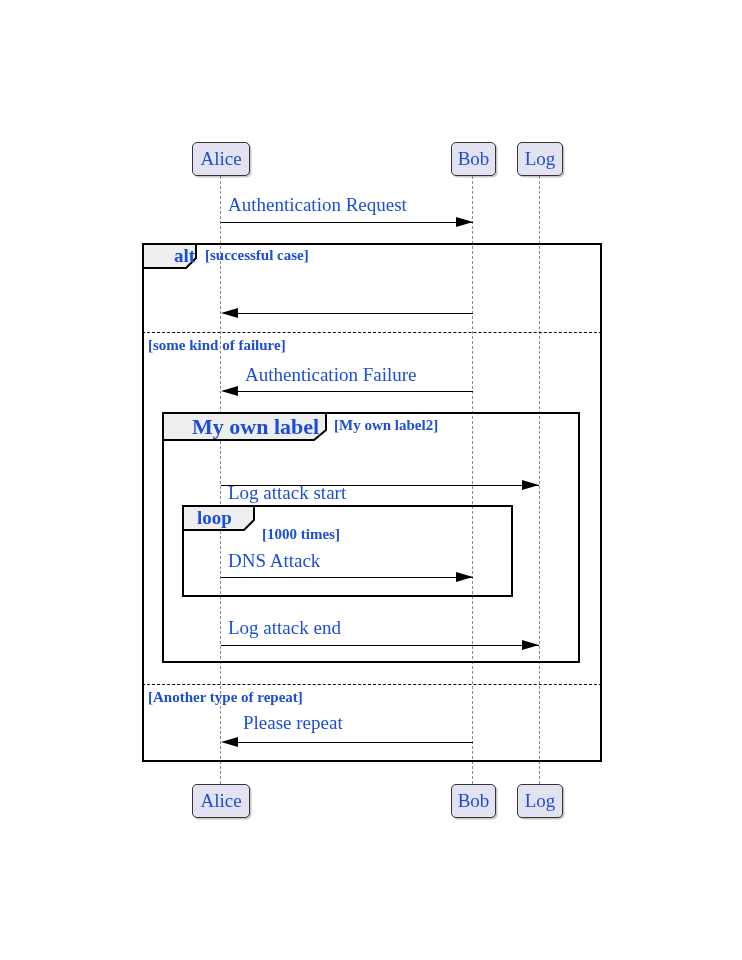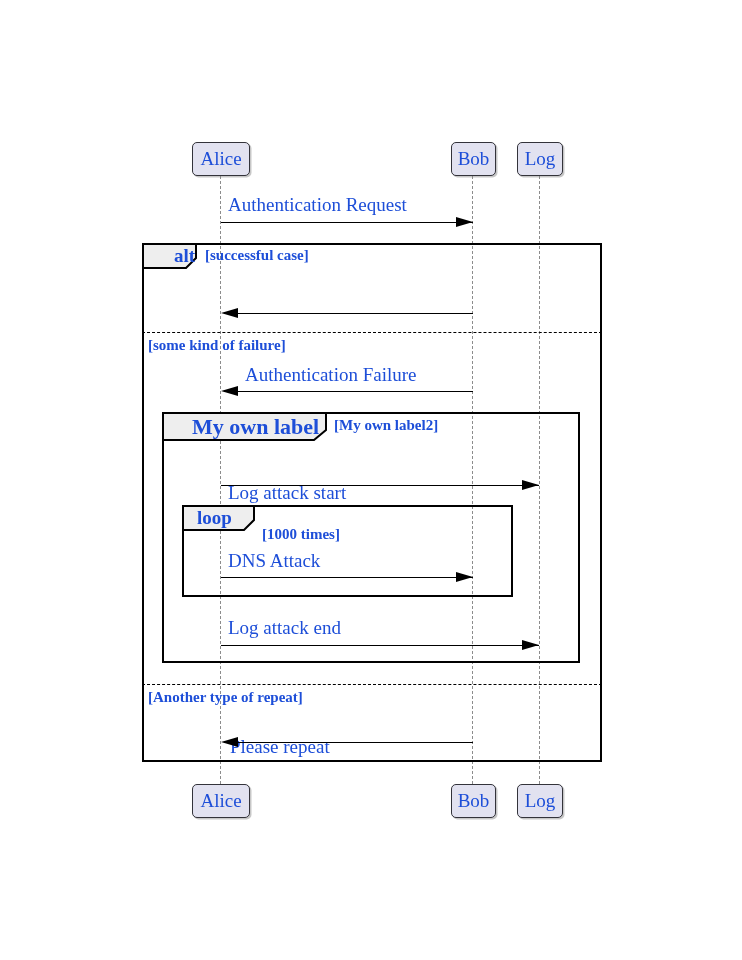--- a/index.html
+++ b/index.html
@@ -88,21 +88,21 @@
   <div class="arrow-line" style="left:221px;top:577px;width:252px;"></div>
   <div class="ah-right" style="left:456px;top:572px;"></div>
 
   <div class="msg-label" style="left:228px;top:617px;text-align:right;">Log attack end</div>
   <div class="arrow-line" style="left:221px;top:645px;width:318px;"></div>
   <div class="ah-right" style="left:522px;top:640px;"></div>
 
   <div class="divider" style="left:142px;top:684px;width:460px;"></div>
   <div class="cond" style="left:148px;top:689px;">[Another type of repeat]</div>
 
-  <div class="msg-label" style="left:230px;top:712px;margin-top:24px;">Please repeat</div>
+  <div class="msg-label" style="left:243px;top:712px;">Please repeat</div>
   <div class="arrow-line" style="left:224px;top:742px;width:249px;"></div>
   <div class="ah-left" style="left:221px;top:737px;"></div>
 
   <div class="participant" style="left:192px;top:784px;width:58px;">
     <span>Alice</span>
   </div>
   <div class="participant" style="left:451px;top:784px;width:45px;">
     <span>Bob</span>
   </div>
   <div class="participant" style="left:517px;top:784px;width:46px;">

